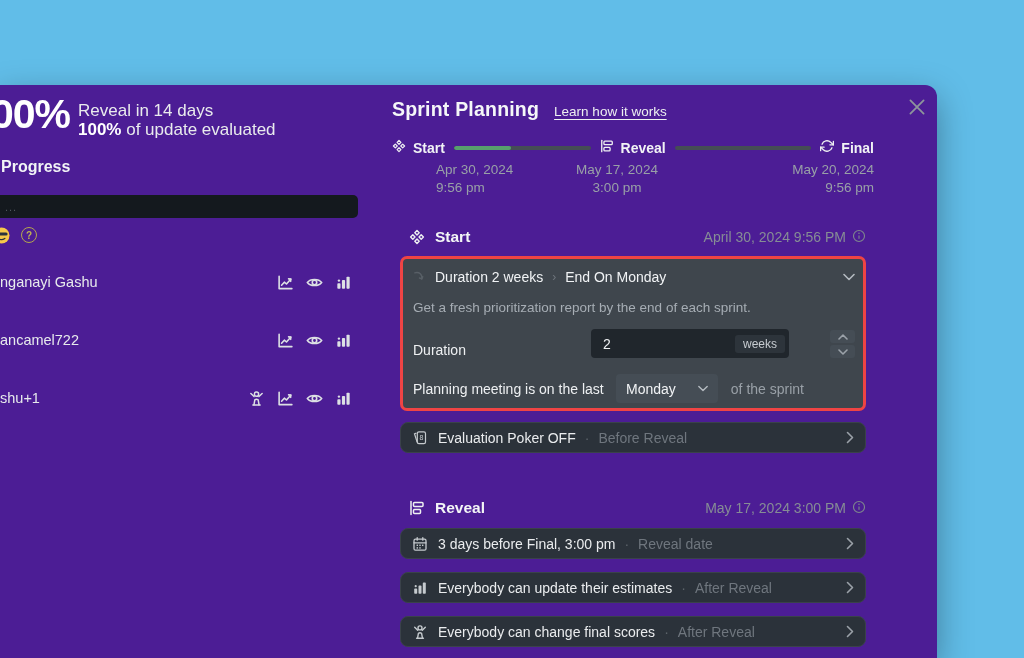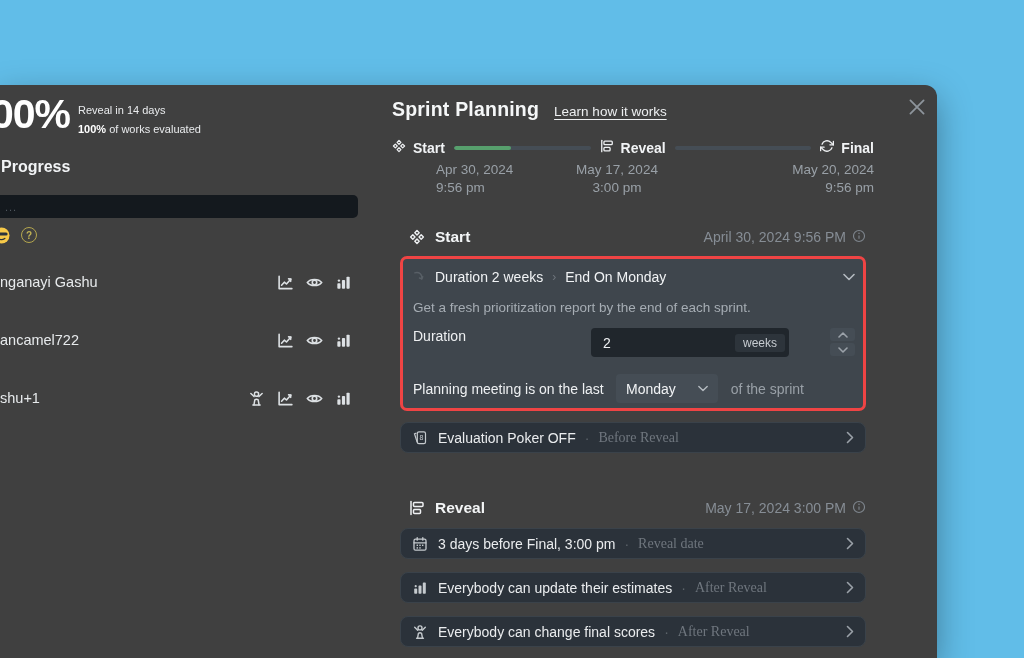--- a/index.html
+++ b/index.html
@@ -4,26 +4,26 @@
 <style>
   html,body{margin:0;padding:0;}
   body{
     width:1024px;height:658px;overflow:hidden;position:relative;
     background:#61bde8;
     font-family:"Liberation Sans", sans-serif;
     -webkit-font-smoothing:antialiased;
   }
   .panel{
     position:absolute;left:0;top:85px;width:937px;height:573px;
-    background:#404040;border-top-right-radius:12px;
+    background:#4c1d95;border-top-right-radius:12px;
     box-shadow:0 12px 34px rgba(0,0,0,.35);
   }
   
   .big-pct{position:absolute;left:-9px;top:6px;font-size:41px;font-weight:800;color:#ffffff;letter-spacing:-1px;}
-  .reveal-info{position:absolute;left:78px;top:16px;line-height:19px;font-size:11px;color:#e9ebed;}
+  .reveal-info{position:absolute;left:78px;top:16px;line-height:19px;font-size:17px;color:#e9ebed;}
   .reveal-info .b{font-weight:700;color:#ffffff;}
   .progress-h{position:absolute;left:1px;top:73px;font-size:16px;font-weight:700;color:#f2f4f6;}
   .filter-bar{position:absolute;left:0;top:110px;width:358px;height:23px;background:#14191e;
     border-radius:0 5px 5px 0;display:flex;align-items:center;}
   .filter-bar span{margin-left:5px;font-size:11px;color:#4f565d;letter-spacing:1px;}
   .emoji-row{position:absolute;left:0;top:141px;height:18px;display:flex;align-items:center;}
   .emoji-wrap{margin-left:-7px;width:17px;height:17px;}
   .help-circ{margin-left:11px;width:14px;height:14px;border:1.5px solid #b4a64e;border-radius:50%;
     color:#c0b254;font-size:10px;font-weight:700;display:flex;align-items:center;justify-content:center;}
   .participant{position:absolute;left:0;width:352px;height:20px;display:flex;align-items:center;}
@@ -52,21 +52,21 @@
   
   .red-card{position:absolute;left:400px;top:171px;width:466px;height:155px;box-sizing:border-box;
     border:3px solid #ef4444;border-radius:7px;background:#3f464d;}
   .sum-row{margin:3px 8px 0 9px;height:29px;display:flex;align-items:center;cursor:pointer;}
   .sum-row .dimicon{color:#585f66;display:flex;}
   .sum-main{margin-left:10px;font-size:14px;color:#f1f3f5;}
   .sum-sep{margin:0 9px;color:#6e757c;font-size:12px;}
   .sum-sec{font-size:14px;color:#f1f3f5;}
   .sum-chev{margin-left:auto;color:#b4bac0;display:flex;}
   .card-desc{margin:9px 8px 0 10px;font-size:13.5px;color:#a6adb4;}
-  .drow{margin:13px 8px 0 10px;height:30px;display:flex;align-items:flex-start;gap:35px;}
+  .drow{margin:13px 8px 0 10px;height:30px;display:flex;align-items:flex-end;gap:35px;}
   .dlabel{width:203px;font-size:14px;color:#eef0f2;}
   .num-wrap{width:198px;height:29px;box-sizing:border-box;background:#20262c;border-radius:4px;
     display:flex;align-items:center;padding:0 4px 0 2px;}
   .num-wrap input{flex:1;min-width:0;background:transparent;border:none;outline:none;color:#eef0f2;
     font-size:14px;font-family:"Liberation Sans",sans-serif;padding:0 0 0 10px;}
   .unit-chip{background:#2d343b;border-radius:3px;padding:2px 8px;font-size:12px;color:#c7ccd1;}
   .stepper{margin-left:6px;display:flex;flex-direction:column;gap:2px;}
   .stepper button{width:25px;height:13px;border:none;border-radius:3px;background:#454d55;color:#9ba2a9;
     display:flex;align-items:center;justify-content:center;padding:0;cursor:pointer;}
   .mrow{margin:16px 8px 0 10px;height:29px;display:flex;align-items:center;}
@@ -74,33 +74,33 @@
     display:flex;align-items:center;gap:22px;font-size:14px;color:#f1f3f5;cursor:pointer;}
   .day-select svg{color:#b4bac0;}
   .msuffix{margin-left:13px;font-size:14px;color:#99a0a7;}
   
   .srow{position:absolute;left:400px;width:466px;height:31px;box-sizing:border-box;
     border:1px solid #3a424a;border-radius:8px;background:#2b323a;
     display:flex;align-items:center;padding:0 11px;cursor:pointer;}
   .srow .ricon{color:#c5cace;display:flex;flex-shrink:0;}
   .srow .rlabel{margin-left:10px;font-size:14px;color:#eaecee;white-space:nowrap;}
   .srow .rdot{margin:0 9px;color:#5c636a;font-size:14px;}
-  .srow .rstatus{font-size:14px;color:#6f767e;white-space:nowrap;font-family:Liberation Serif, serif;}
+  .srow .rstatus{font-size:14px;color:#6f767e;white-space:nowrap;}
   .srow .rchev{margin-left:auto;color:#9aa1a8;display:flex;}
 </style>
 </head>
 <body>
 
 <div class="panel">
 
   <div class="big-pct">00%</div>
 
   <div class="reveal-info">
     <div>Reveal in 14 days</div>
-    <div><span class="b">100%</span><span> of works evaluated</span></div>
+    <div><span class="b">100%</span><span> of update evaluated</span></div>
   </div>
 
   <div class="progress-h">Progress</div>
 
   <div class="filter-bar">
     <span>...</span>
   </div>
 
   <div class="emoji-row">
     <span class="emoji-wrap">

